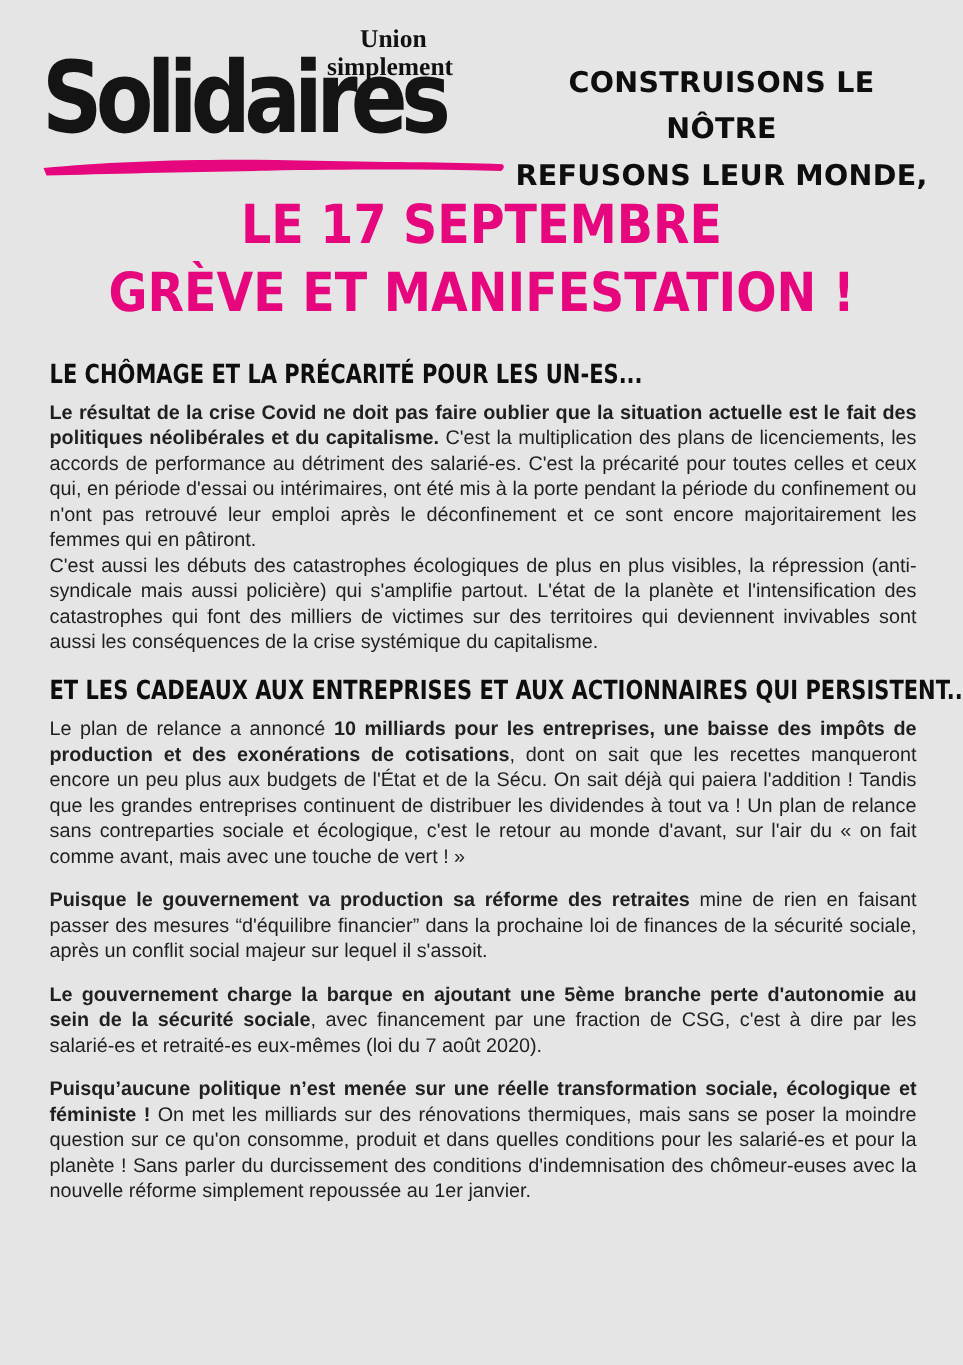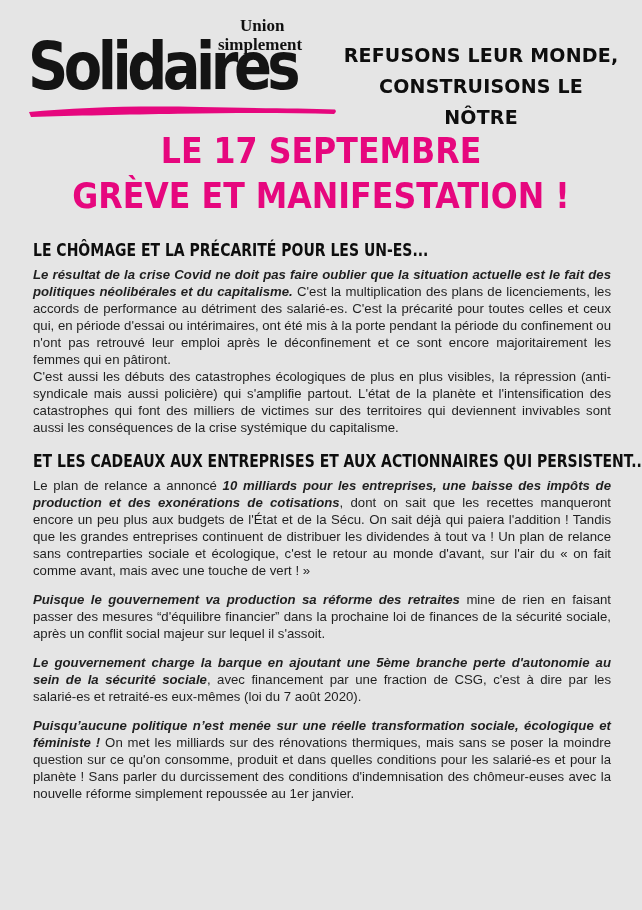--- a/index.html
+++ b/index.html
@@ -59,21 +59,21 @@
     color:#0e0e0e; white-space:nowrap;
     transform: scaleX(0.80); transform-origin: 0 50%;
   }
   .sp-h { margin-top:15px; }
   .body-p {
     margin:0;
     font-size:13.2px; line-height:17px;
     text-align:justify;
     color:#1f1f1f;
   }
-  .body-p b { font-weight:bold;font-style:italic; }
+  .body-p b { font-weight:bold; }
   .body-p.sp { margin-top:12px; }
   .accent { color:#e6077e; }
 </style>
 </head>
 <body>
 
 <div class="page">
 
   <div class="logo">
     <div class="logo-top">
@@ -83,22 +83,22 @@
     <div class="wordmark">Solidaires</div>
     <svg class="brush accent" width="312" height="18" viewBox="0 0 312 18" aria-hidden="true" style="color: rgb(230, 7, 126);">
       <path fill="currentColor" d="M1 10 C 48 5.5, 108 3.5, 172 5 C 226 6.2, 272 6, 307 7.5
            C 308.5 9, 308 10.5, 306 12
            C 258 10.8, 208 10.8, 150 11.8
            C 100 12.6, 44 13.8, 3 15 Z"></path>
     </svg>
   </div>
 
   <div class="slogan">
+    <div>CONSTRUISONS LE NÔTRE</div>
     <div>REFUSONS LEUR MONDE,</div>
-    <div>CONSTRUISONS LE NÔTRE</div>
   </div>
 
   <div class="title accent" style="color: rgb(230, 7, 126);">
     <div>LE 17 SEPTEMBRE</div>
     <div>GRÈVE ET MANIFESTATION !</div>
   </div>
 
   <div class="content">
 
     <h2 class="sec-h">LE CHÔMAGE ET LA PRÉCARITÉ POUR LES UN-ES...</h2>

